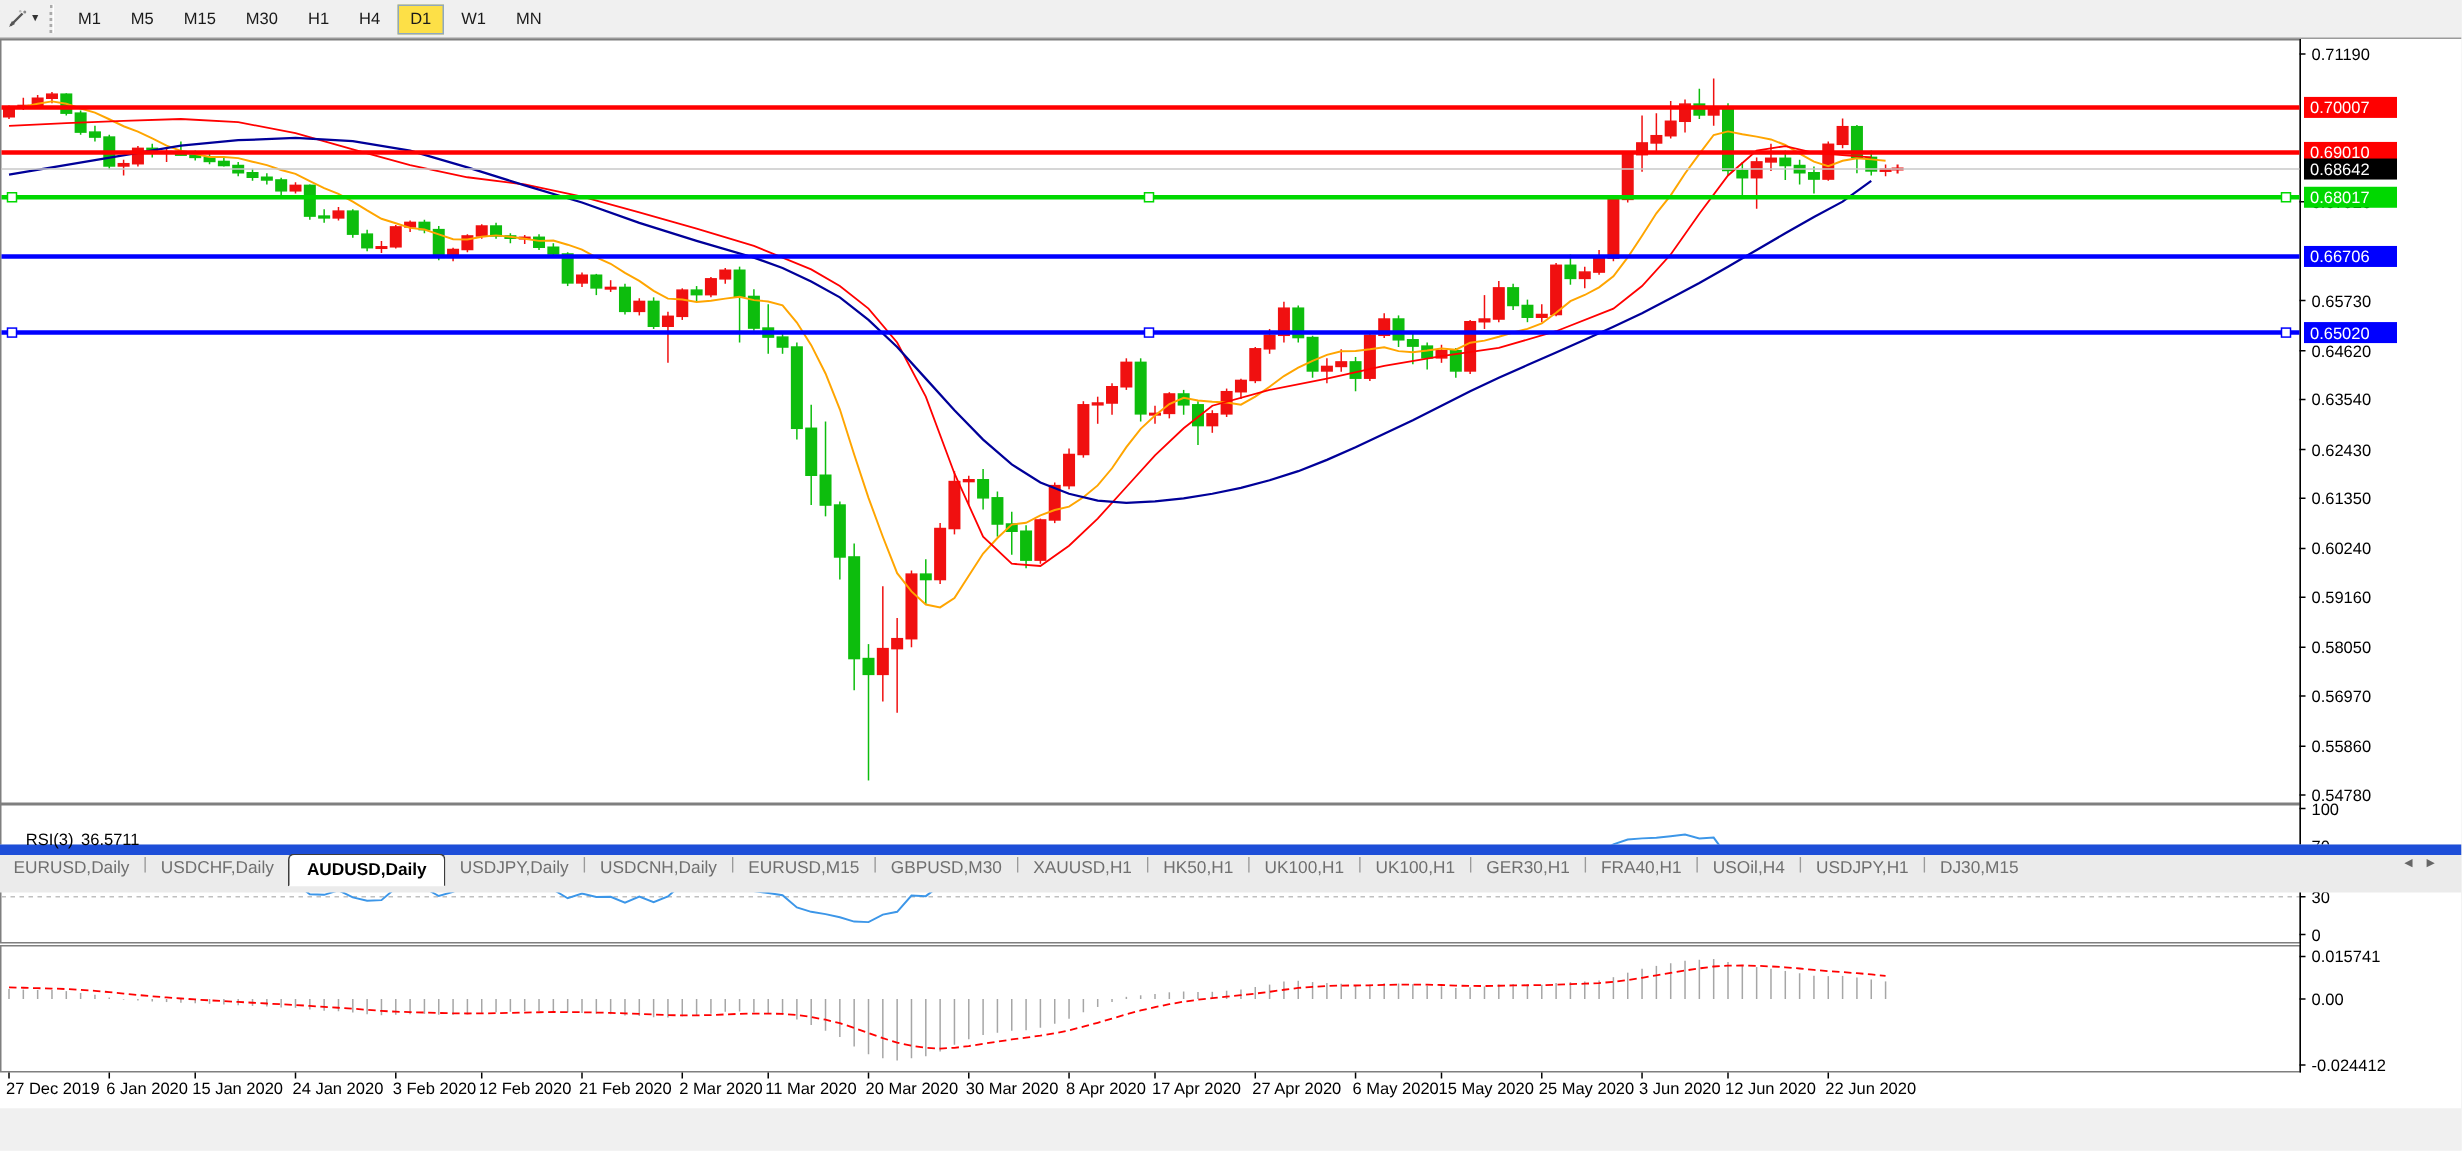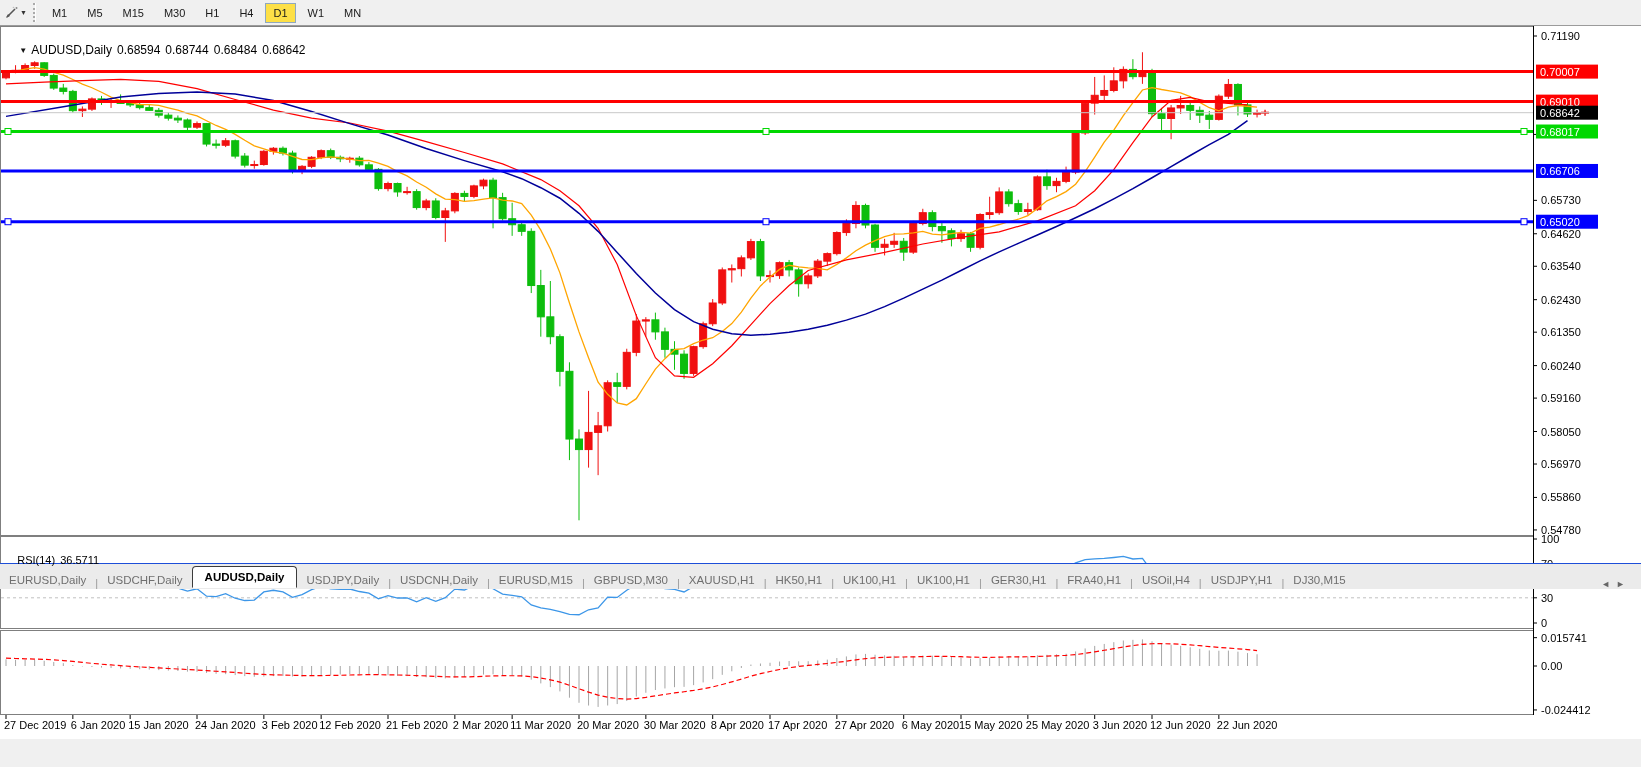--- a/index.html
+++ b/index.html
@@ -15,21 +15,21 @@
   
   .chart-wrap{position:relative;width:1641px;height:537px;background:#fff;}
   #chart{position:absolute;left:0;top:0;}
   .pane-label{position:absolute;font-size:11px;color:#000;z-index:5;white-space:pre;}
   #hdr{top:3px;left:6px;font-size:12px;}
   #hdr .mk{font-size:8px;position:relative;top:-1px;margin-right:4px;color:#111;}
   #rsilab{top:516px;left:5px;}
   #macdlab{top:610px;left:5px;}
   .sp{margin-right:5px;}
   
-  .tabbar{height:25px;background:#ebebeb;border-top:1px solid #1d4ed8;display:flex;align-items:flex-end;position:relative;}
+  .tabbar{height:25px;background:#ebebeb;border-top:7px solid #1d4ed8;display:flex;align-items:flex-start;position:relative;}
   .tab{font-size:11.5px;color:#6f6f6f;padding:3px 9px;cursor:pointer;white-space:nowrap;}
   .tab.active{background:#fff;color:#000;font-weight:bold;border:1px solid #3c3c3c;border-bottom:1px solid #fff;
      border-radius:4px 4px 0 0;padding:4px 12px;position:relative;top:-1px;}
   .tabsep{color:#9a9a9a;font-size:11px;}
   .tabarrows{position:absolute;right:10px;color:#666;font-size:9px;letter-spacing:6px;cursor:pointer;}
   .bottomstrip{height:4px;background:#f0f0f0;}
 </style>
 </head>
 <body>
 
@@ -580,26 +580,23 @@
         <text x="1025.85" y="703" font-family="&quot;Liberation Sans&quot;,sans-serif" font-size="11" fill="#000000">25 May 2020</text>
         <line x1="1094.7" y1="689" x2="1094.7" y2="693" stroke="#000"></line>
         <text x="1092.7" y="703" font-family="&quot;Liberation Sans&quot;,sans-serif" font-size="11" fill="#000000">3 Jun 2020</text>
         <line x1="1152" y1="689" x2="1152" y2="693" stroke="#000"></line>
         <text x="1150" y="703" font-family="&quot;Liberation Sans&quot;,sans-serif" font-size="11" fill="#000000">12 Jun 2020</text>
         <line x1="1218.8500000000001" y1="689" x2="1218.8500000000001" y2="693" stroke="#000"></line>
         <text x="1216.8500000000001" y="703" font-family="&quot;Liberation Sans&quot;,sans-serif" font-size="11" fill="#000000">22 Jun 2020</text>
       </g>
     </svg>
 
-  <div class="pane-label" id="hdr">
-    <span class="mk">▼</span><span class="sp">AUDUSD,Daily</span><span class="sp">0.68594</span><span class="sp">0.68744</span><span class="sp">0.68484</span><span>0.68642</span>
-  </div>
 
   <div class="pane-label" id="rsilab">
-    <span class="sp">RSI(14)</span><span>36.5711</span>
+    <span class="sp">RSI(3)</span><span>36.5711</span>
   </div>
 
 </div>
 
 <div class="tabbar" id="tabbar">
   <span class="tab">EURUSD,Daily</span>
     <span class="tabsep">|</span>
     <span class="tab">USDCHF,Daily</span>
     <span class="tab active">AUDUSD,Daily</span>
     <span class="tab">USDJPY,Daily</span>

